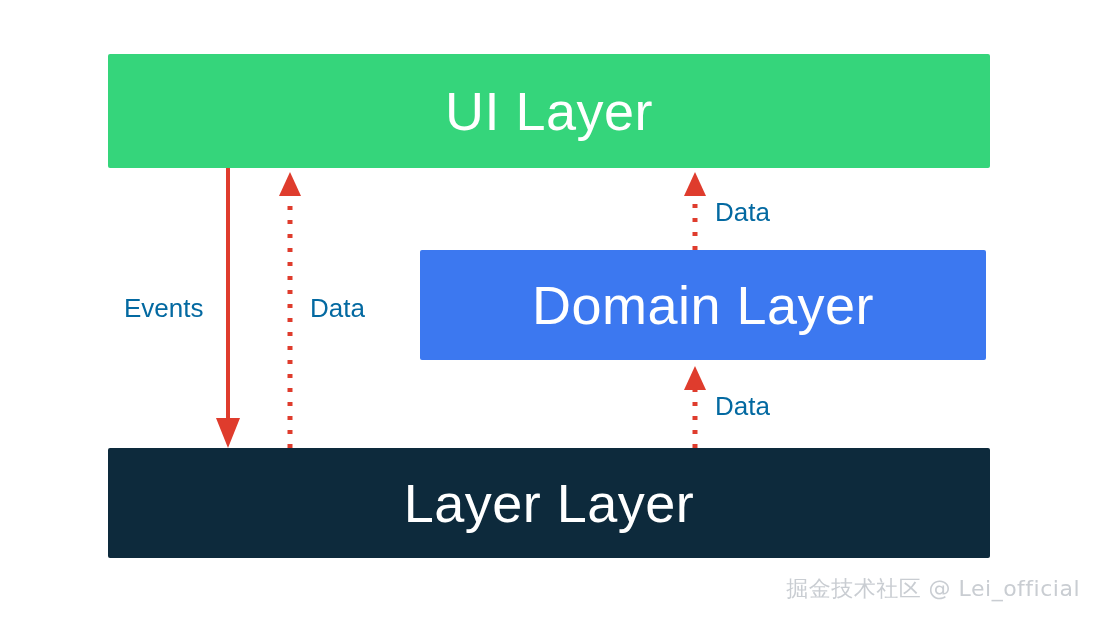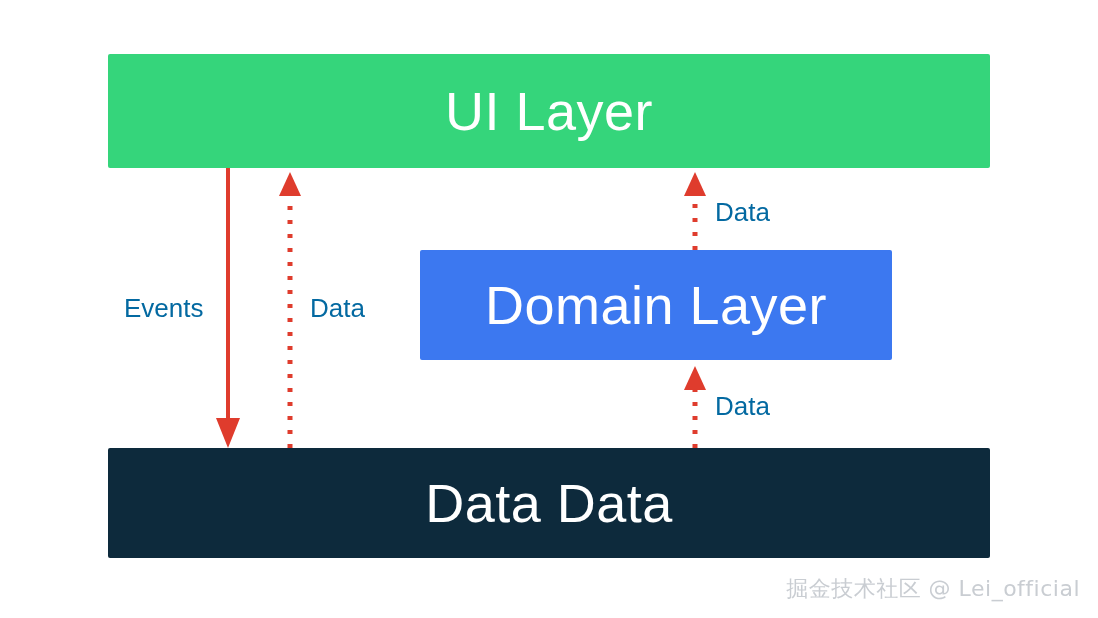--- a/index.html
+++ b/index.html
@@ -39,21 +39,21 @@
   #ui-layer {
     left: 108px;
     top: 54px;
     width: 882px;
     height: 114px;
     background: #35D57B;
   }
   #domain-layer {
     left: 420px;
     top: 250px;
-    width: 472px;
+    width: 566px;
     height: 110px;
     background: #3C78F0;
   }
   #data-layer {
     left: 108px;
     top: 448px;
     width: 882px;
     height: 110px;
     background: #0D2A3C;
   }
@@ -103,21 +103,21 @@
 
   <div class="layer-box" id="ui-layer">
     <span class="layer-label">UI Layer</span>
   </div>
 
   <div class="layer-box" id="domain-layer">
     <span class="layer-label">Domain Layer</span>
   </div>
 
   <div class="layer-box" id="data-layer">
-    <span class="layer-label">Data Data</span>
+    <span class="layer-label">Layer Layer</span>
   </div>
 
   <svg id="connectors" viewBox="0 0 1098 618">
 
     <g>
       <line x1="228" y1="168" x2="228" y2="428" stroke="#DF3C2D" stroke-width="4"></line>
       <polygon points="228,448 216,418 240,418" fill="#DF3C2D"></polygon>
     </g>
 
     <g>

